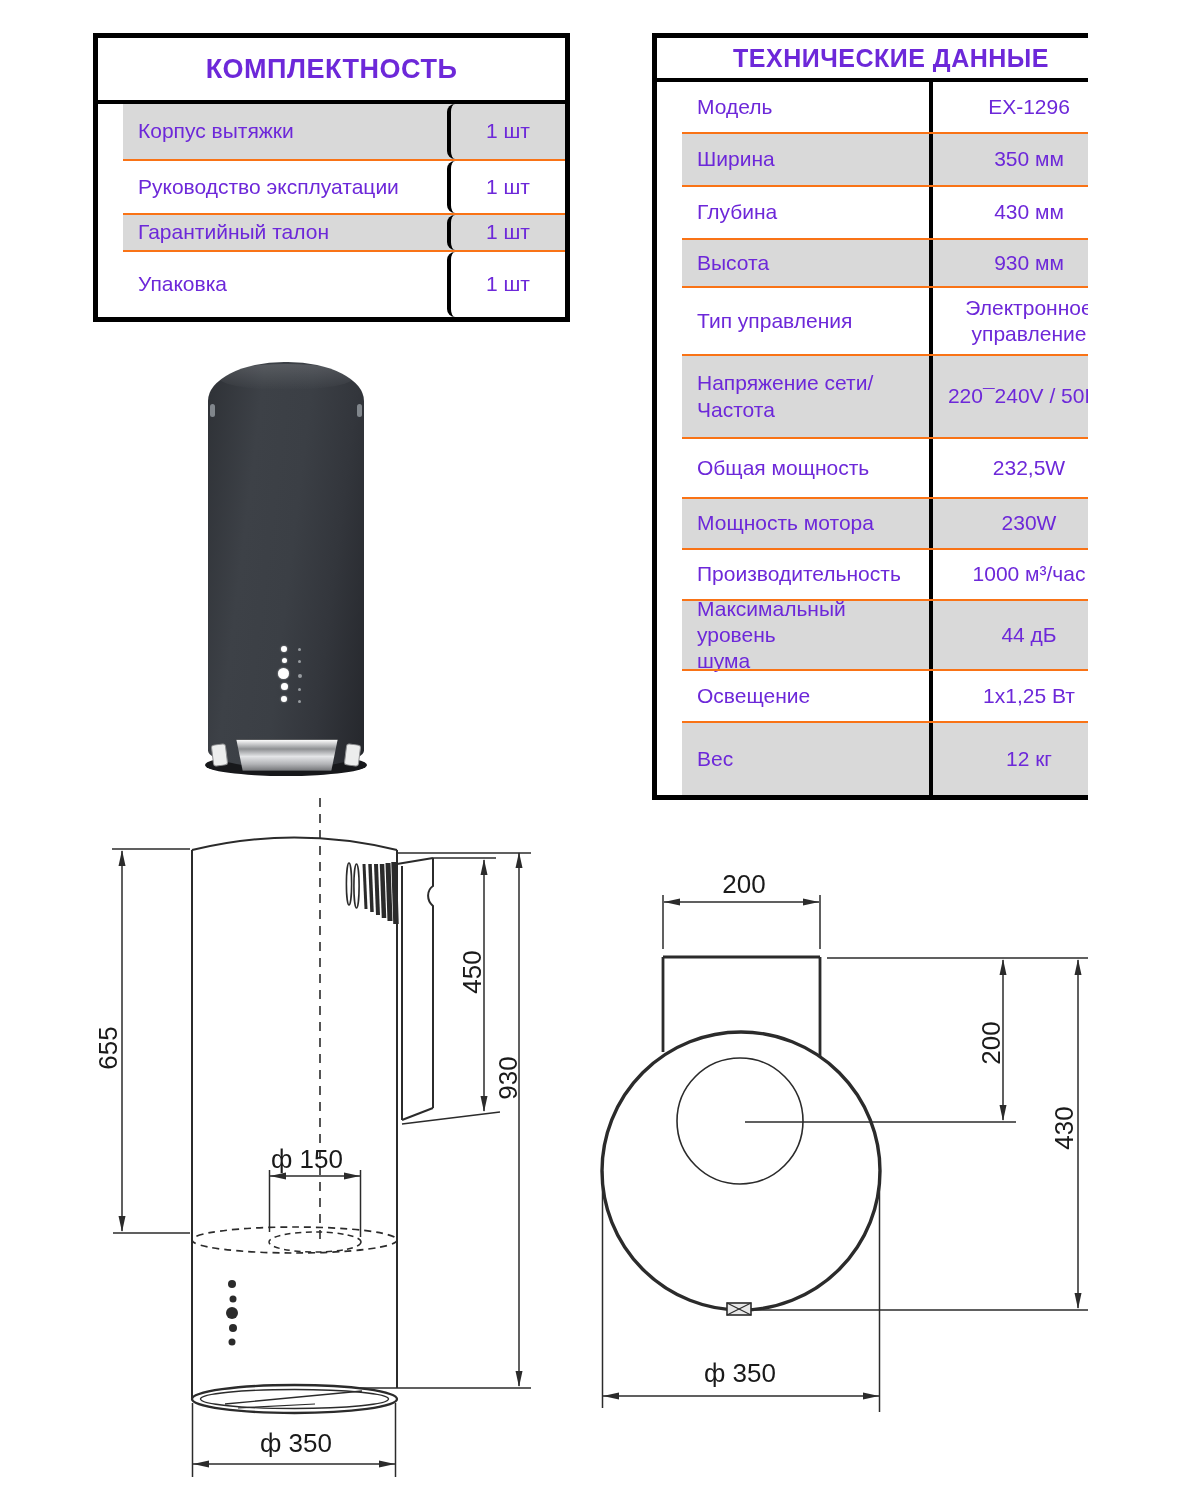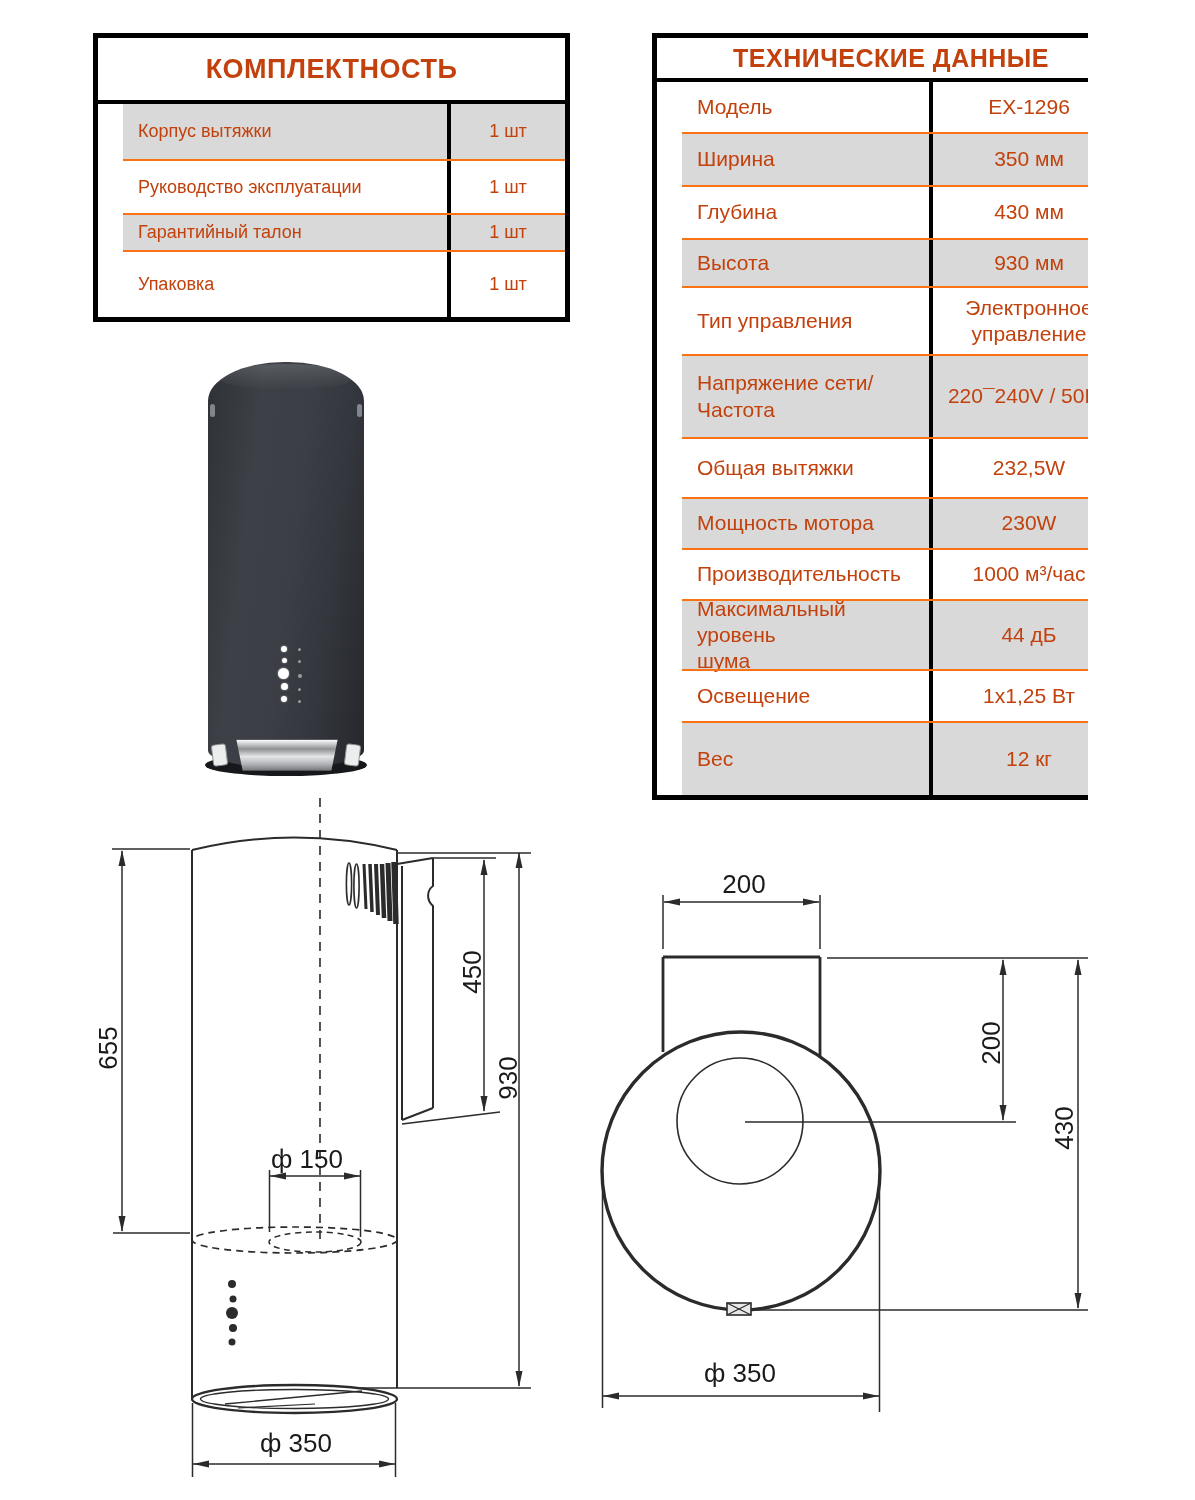--- a/index.html
+++ b/index.html
@@ -1,32 +1,32 @@
 <!DOCTYPE html>
 <html><head>
 <meta charset="utf-8">
 <style>
   html,body{margin:0;padding:0;background:#fff;}
   .canvas{
     position:relative;width:1088px;height:1500px;background:#ffffff;
-    font-family:"Liberation Sans",sans-serif;color:#c2410c;overflow:hidden;
+    font-family:"Liberation Sans",sans-serif;color:#6d28d9;overflow:hidden;
   }
   
   .tbl{position:absolute;background:#fff;border:5px solid #000;box-sizing:border-box;display:flex;flex-direction:column;}
   .tbl-header{display:flex;align-items:center;justify-content:center;font-weight:bold;border-bottom:4px solid #000;letter-spacing:.5px;}
   .tbl-body{display:flex;flex-direction:column;flex:1;}
   .t-row{display:flex;box-sizing:border-box;margin-left:25px;}
   .t-row + .t-row{border-top:2px solid #f97316;gap:16px;}
   .t-cell{display:flex;align-items:center;box-sizing:border-box;white-space:pre-line;line-height:1.25;}
   .t-label{flex:1;padding-left:15px;padding-right:6px;}
   .t-value{border-left:4px solid #000;justify-content:center;text-align:center;}
   .shade{background:#d9d9d9;}
   #tbl-komplekt{left:93px;top:33px;width:477px;height:289px;}
   #tbl-komplekt .tbl-header{height:62px;font-size:27px;}
-  #tbl-komplekt .t-cell{font-size:18px;}
+  #tbl-komplekt .t-cell{font-size:21px;border-radius:8px;}
   #tbl-komplekt .t-value{width:118px;text-align:center;}
   #tbl-tech{left:652px;top:33px;width:478px;height:767px;}
   #tbl-tech .tbl-header{height:40px;font-size:25px;}
   #tbl-tech .t-cell{font-size:21px;}
   #tbl-tech .t-value{width:196px;}
   
   .product{position:absolute;left:205px;top:362px;width:162px;height:418px;}
   .p-body{position:absolute;left:3px;right:3px;top:0;bottom:12px;
     background:linear-gradient(97deg,#2e3136 0%,#3d4147 28%,#3b3f45 52%,#33363c 74%,#25272c 100%);
     border-radius:78px 78px 80px 80px / 40px 40px 18px 18px;}
@@ -96,21 +96,21 @@
         <div class="t-cell t-label">Тип управления</div>
         <div class="t-cell t-value">Электронное
 управление</div>
       </div>
       <div class="t-row shade" style="height:83px">
         <div class="t-cell t-label">Напряжение сети/
 Частота</div>
         <div class="t-cell t-value">220¯240V / 50Hz</div>
       </div>
       <div class="t-row" style="height:60px">
-        <div class="t-cell t-label">Общая вытяжки</div>
+        <div class="t-cell t-label">Общая мощность</div>
         <div class="t-cell t-value">232,5W</div>
       </div>
       <div class="t-row shade" style="height:51px">
         <div class="t-cell t-label">Мощность мотора</div>
         <div class="t-cell t-value">230W</div>
       </div>
       <div class="t-row" style="height:51px">
         <div class="t-cell t-label">Производительность</div>
         <div class="t-cell t-value">1000 м³/час</div>
       </div>

